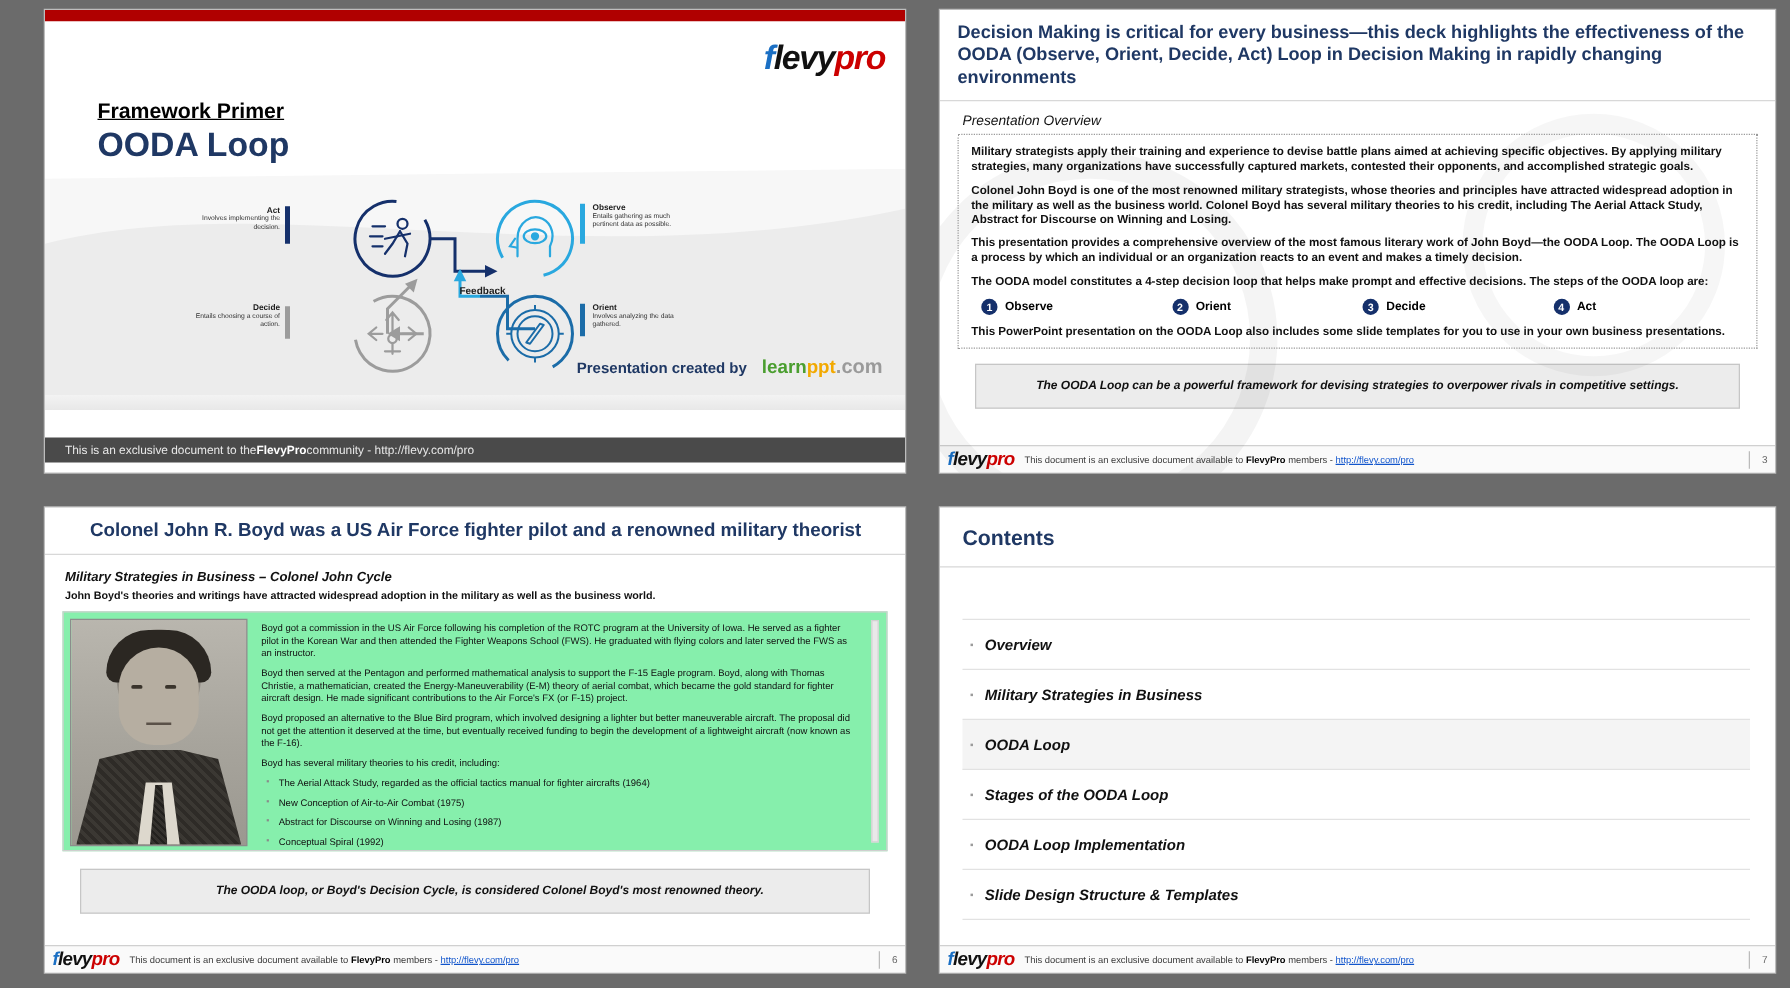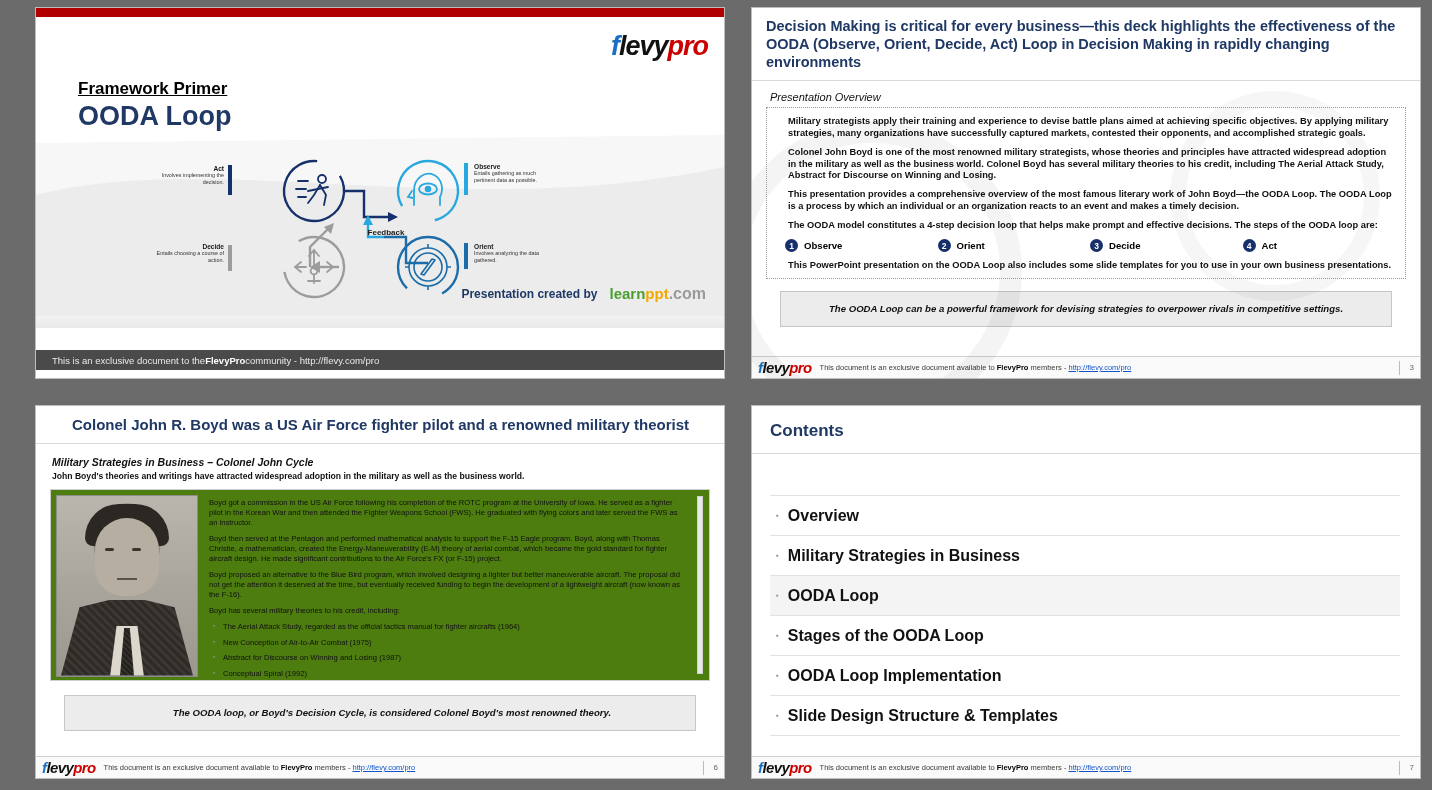--- a/index.html
+++ b/index.html
@@ -100,21 +100,21 @@
 
   
   .s2-title { font-size: 14.5px; }
   .s2-sub { font-style: italic; font-size: 11px; color:#111; margin: 2px 0 4px 4px; }
   .s2-box {
     border: 1px dotted #9a9a9a; padding: 8px 10px 6px 10px;
     position: relative; background: transparent;
   }
   .s2-box p {
     font-size: 9.3px; font-weight: bold; color: #111;
-    line-height: 1.28; margin-bottom: 7px; margin-left: 11px;
+    line-height: 1.28; margin-bottom: 7px;
   }
   .s2-steps { display: flex; margin: 2px 0 8px 8px; }
   .s2-step { width: 166px; display: flex; align-items: center; gap: 6px; }
   .badge {
     width: 13px; height: 13px; border-radius: 50%; background: #15306b;
     color:#fff; font-size: 8.5px; font-weight: bold;
     display:flex; align-items:center; justify-content:center; flex:none;
   }
   .s2-step span.lbl { font-size: 9.6px; font-weight: bold; }
   .callout {
@@ -132,21 +132,21 @@
     position: absolute; right: 40px; top: 10px; width: 210px; height: 210px;
     border-radius: 50%; border: 16px solid rgba(0,0,0,0.035);
     pointer-events: none;
   }
 
   
   .s3-title { font-size: 15px; padding-left: 36px; }
   .s3-sub { font-style: italic; font-weight: bold; font-size: 10.5px; color:#111; margin: 4px 0 3px 2px; }
   .s3-lead { font-size: 8.6px; font-weight: bold; color: #111; margin: 0 0 8px 2px; }
   .s3-panel {
-    display: flex; gap: 10px; border: 1px solid #cfcfcf; background: #4d7c0f;
+    display: flex; gap: 10px; border: 1px solid #cfcfcf; background: #86efac;
     padding: 6px; height: 192px;
   }
   .s3-photo {
     width: 140px; height: 180px; flex: none;
     background:
       radial-gradient(ellipse 46px 54px at 50% 26%, #cfcabf 0%, #b2ada2 48%, #8d8880 72%, transparent 74%),
       linear-gradient(180deg, #b9b6ae 0%, #a7a49c 55%, #9b9890 100%);
     position: relative; overflow: hidden; box-shadow: 0 0 0 1px #8c8c8c;
   }
   .ph-hair { position:absolute; left:28px; top:8px; width:84px; height:42px;
@@ -178,21 +178,21 @@
   
   .s4-title { font-size: 17px; padding: 14px 18px 12px 18px; }
   .toc { padding: 14px 20px 0 18px; }
   .toc-row {
     border-bottom: 1px solid #e2e2e2; height: 40px;
     display: flex; align-items: center; gap: 9px; padding-left: 6px;
   }
   .toc-row.spacer { height: 28px; }
   .toc-row.active { background: #f4f4f4; }
   .toc-bullet { color: #9b9b9b; font-size: 8px; line-height: 1; }
-  .toc-label { font-size: 16px; font-weight: bold; color: #111; }
+  .toc-label { font-size: 12px; font-weight: bold; color: #111; font-style: italic; }
 
   
   .node-label { font-size: 6.6px; font-weight: bold; color: #1b1b1b; }
   .node-desc { font-size: 5.4px; color: #333; line-height: 1.22; }
 </style>
 </head>
 <body>
 
 <div class="deck">
 

